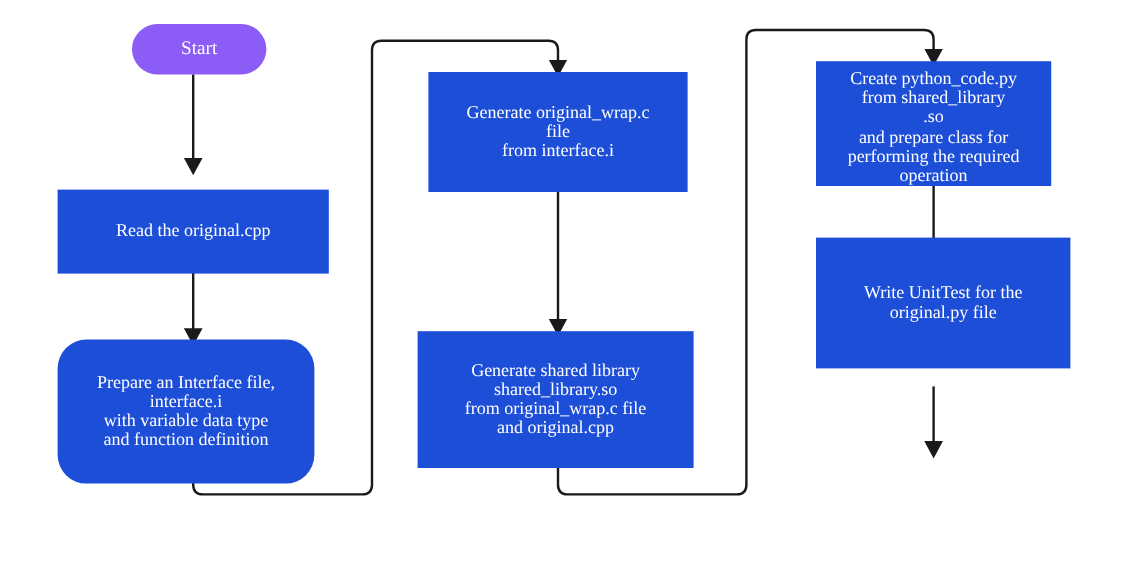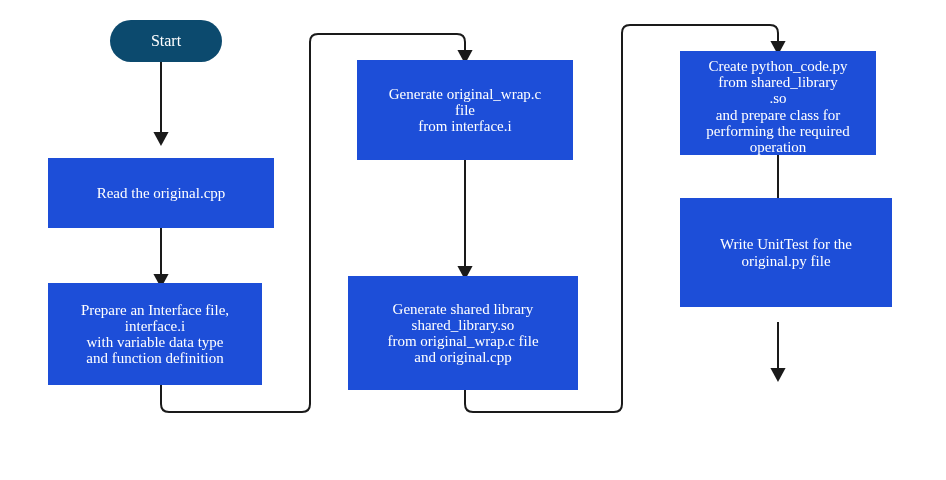--- a/index.html
+++ b/index.html
@@ -25,21 +25,21 @@
     color: #ffffff;
     line-height: 1.08;
     overflow: hidden;
   }
   .process {
     background: #1d4ed8;
     font-size: 15px;
     white-space: pre-line;
   }
   .terminator {
-    background: #0c4a6e;
+    background: #8b5cf6;
     border-radius: 999px;
     font-size: 16px;
   }
   .node .label {
     display: block;
     white-space: pre-line;
     padding: 0 4px;
   }
   
   .clipped {
@@ -88,21 +88,21 @@
   </svg>
 
   <div class="node terminator" style="left:110px; top:20px; width:112px; height:42px;">
     <span class="label">Start</span>
   </div>
 
   <div class="node process" style="left:48px; top:143px; width:226px; height:70px;margin-top:15px;">
     <span class="label">Read the original.cpp</span>
   </div>
 
-  <div class="node process" style="left:48px; top:283px; width:214px; height:102px;">
+  <div class="node process" style="left:48px; top:283px; width:214px; height:120px;border-radius:24px;">
     <span class="label">Prepare an Interface file,
 interface.i
 with variable data type
 and function definition</span>
   </div>
 
   <div class="node process" style="left:348px; top:276px; width:230px; height:114px;">
     <span class="label">Generate shared library
 shared_library.so
 from original_wrap.c file

